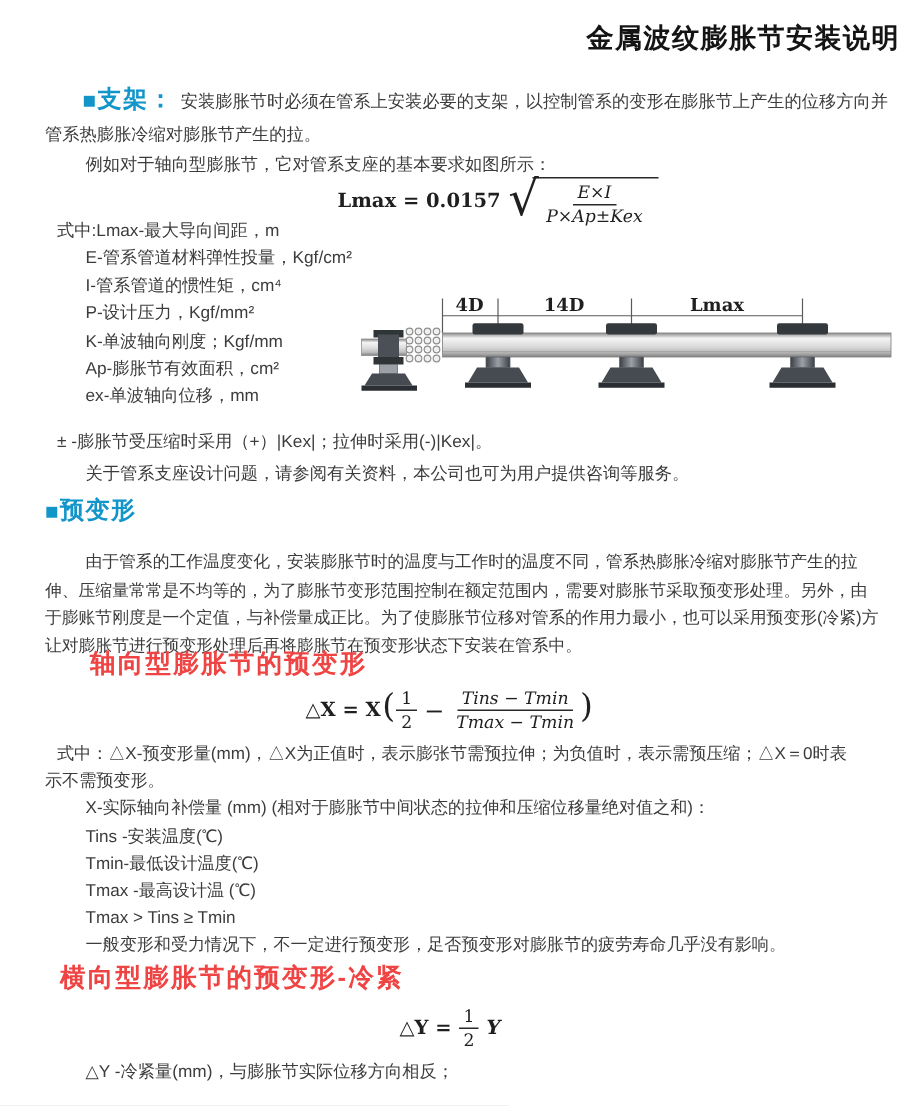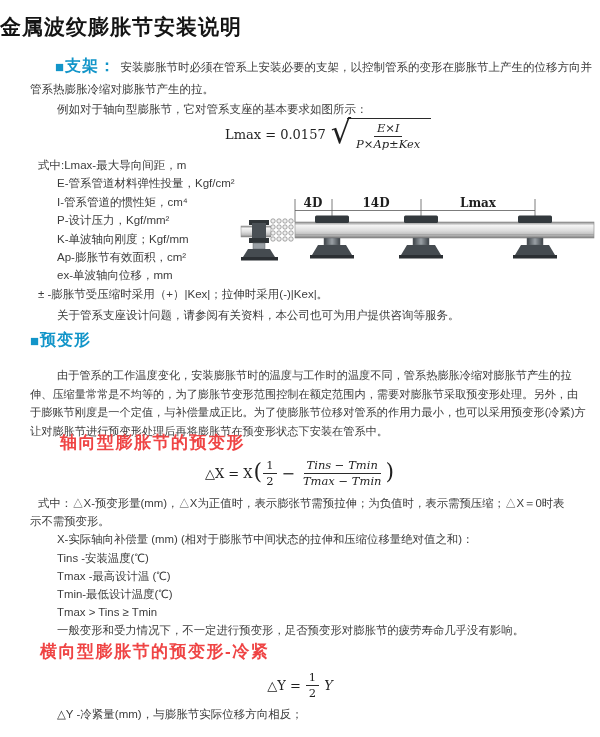--- a/index.html
+++ b/index.html
@@ -3,22 +3,22 @@
 <meta charset="utf-8">
 <style>
   html,body{margin:0;padding:0;background:#e8e8e8;}
   .page{
     position:relative;width:600px;height:737px;margin:0 auto;
     background:#ffffff;overflow:hidden;
     font-family:"Liberation Sans",sans-serif;color:#3b3b3b;
   }
   .abs{position:absolute;white-space:nowrap;}
   .doc-title{
-    left:0;right:0;top:13px;text-align:left;
-    font-size:21px;font-weight:bold;color:#141414;letter-spacing:1px;
+    left:0;right:0;top:13px;text-align:right;
+    font-size:18px;font-weight:bold;color:#141414;letter-spacing:1px;
   }
   .body-txt{font-size:11.5px;color:#3c3c3c;}
   .bullet{
     display:inline-block;font-size:15px;color:#1295c9;
     vertical-align:-1px;margin-right:1px;line-height:1;
   }
   .sec-head{font-size:16px;font-weight:bold;color:#1295c9;letter-spacing:1px;}
   .sub-head{font-size:17px;font-weight:bold;color:#ef4444;letter-spacing:1.5px;}
   .block{position:absolute;}
   .block .ln{white-space:nowrap;font-size:11.5px;color:#3c3c3c;line-height:18.6px;}
@@ -26,21 +26,21 @@
   .defs .ln.ind{padding-left:19px;}
   .para .ln{line-height:18.7px;font-size:11.2px;}
   .para .ln.first{text-indent:27px;}
   .notes .ln{line-height:18.2px;font-size:11.4px;}
   .notes .ln.ind0{padding-left:8px;}
   .notes .ln.ind2{padding-left:27px;}
   
   .formula{position:absolute;display:flex;align-items:center;color:#1f1f1f;
     font-family:"DejaVu Serif",serif;}
   .f-center{left:0;right:0;justify-content:center;}
-  .f-bold{font-weight:normal;font-size:13px;}
+  .f-bold{font-weight:bold;font-size:13px;}
   .f-ital{font-style:italic;}
   .sqrt-sign{font-size:32px;line-height:0.85;font-weight:400;transform:translateY(-2px);}
   .sqrt-body{border-top:1.6px solid #2a2a2a;margin-left:-4px;padding:2px 8px 0 6px;}
   .frac{display:inline-flex;flex-direction:column;align-items:center;
     font-size:11.5px;line-height:1.3;vertical-align:middle;}
   .frac .fnum{border-bottom:1px solid #2a2a2a;padding:0 3px;}
   .frac .fden{padding:0 3px;}
   .paren{font-size:22px;font-weight:400;line-height:1;padding:0 1px;transform:translateY(-1px);}
   .f-gap{width:5px;}
   
@@ -66,21 +66,21 @@
     <span class="f-gap"></span>
     <span class="sqrt-sign">√</span>
     <span class="sqrt-body">
       <span class="frac f-ital">
         <span class="fnum">E×I</span>
         <span class="fden">P×Ap±Kex</span>
       </span>
     </span>
   </div>
 
-  <div class="block defs" style="left:38px;top:156px;">
+  <div class="block defs" style="left:38px;top:145px;">
     <div class="ln">式中:Lmax-最大导向间距，m</div>
     <div class="ln ind">E-管系管道材料弹性投量，Kgf/cm²</div>
     <div class="ln ind">I-管系管道的惯性矩，cm⁴</div>
     <div class="ln ind">P-设计压力，Kgf/mm²</div>
     <div class="ln ind">K-单波轴向刚度；Kgf/mm</div>
     <div class="ln ind">Ap-膨胀节有效面积，cm²</div>
     <div class="ln ind">ex-单波轴向位移，mm</div>
   </div>
 
   <svg class="diagram" viewBox="0 0 356 95">
@@ -196,22 +196,22 @@
       <span class="fden">Tmax − Tmin</span>
     </span>
     <span class="paren">)</span>
   </div>
 
   <div class="block notes" style="left:30px;top:494px;">
     <div class="ln ind0">式中：△X-预变形量(mm)，△X为正值时，表示膨张节需预拉伸；为负值时，表示需预压缩；△X＝0时表</div>
     <div class="ln">示不需预变形。</div>
     <div class="ln ind2">X-实际轴向补偿量 (mm) (相对于膨胀节中间状态的拉伸和压缩位移量绝对值之和)：</div>
     <div class="ln ind2">Tins -安装温度(℃)</div>
+    <div class="ln ind2">Tmin-最低设计温度(℃)</div>
     <div class="ln ind2">Tmax -最高设计温 (℃)</div>
-    <div class="ln ind2">Tmin-最低设计温度(℃)</div>
     <div class="ln ind2">Tmax &gt; Tins ≥ Tmin</div>
     <div class="ln ind2">一般变形和受力情况下，不一定进行预变形，足否预变形对膨胀节的疲劳寿命几乎没有影响。</div>
   </div>
 
   <div class="abs sub-head" style="left:40px;top:640px;">横向型膨胀节的预变形-冷紧</div>
 
   <div class="formula f-center" style="top:670px;">
     <span class="f-bold">△Y =</span>
     <span class="f-gap"></span>
     <span class="frac">

